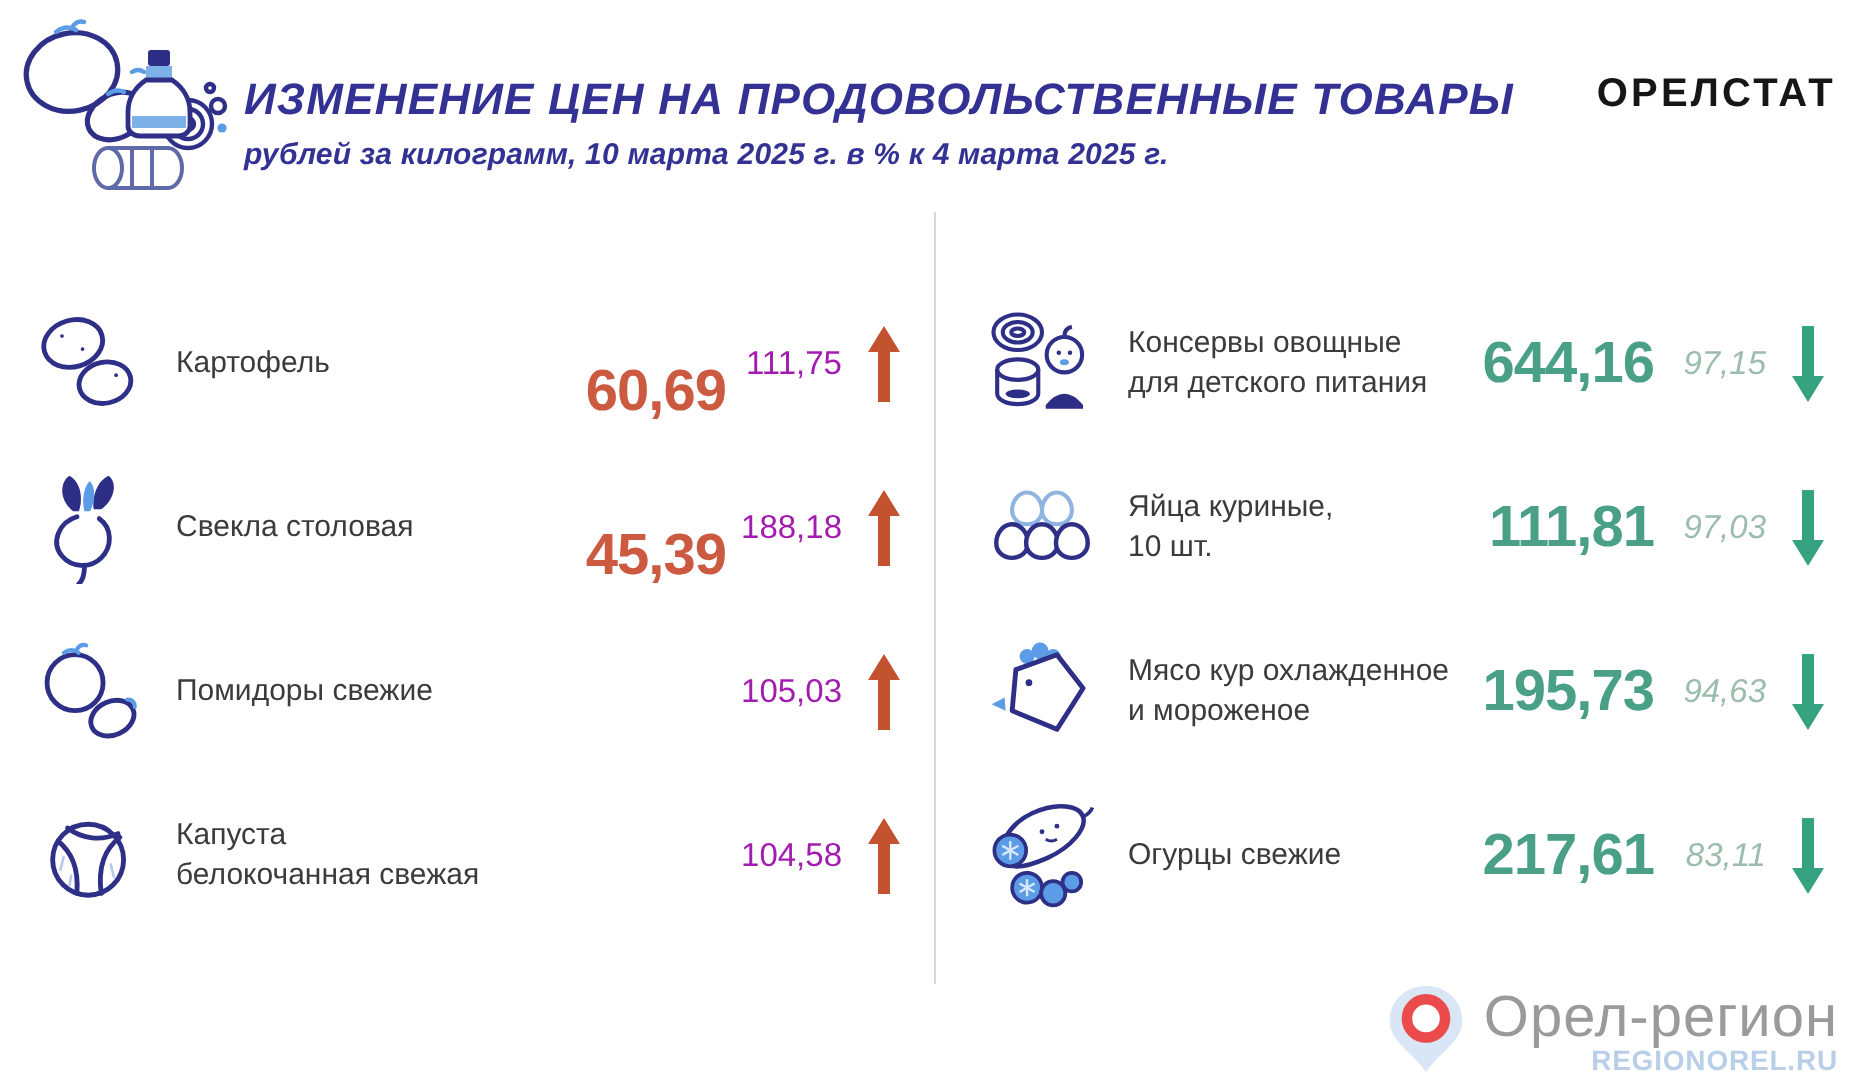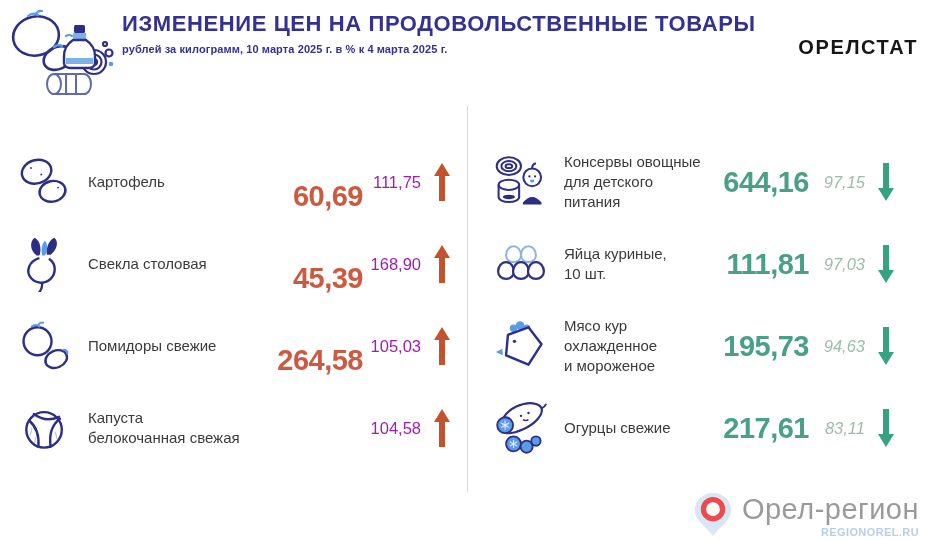--- a/index.html
+++ b/index.html
@@ -2,56 +2,56 @@
 <html><head>
 <meta charset="utf-8">
 <style>
   html,body{margin:0;padding:0;background:#fff;}
   .canvas{
     position:relative;width:929px;height:541px;background:#ffffff;overflow:hidden;
     font-family:"Liberation Sans", sans-serif;
   }
   
   .hdr-logo{position:absolute;left:6px;top:6px;width:112px;height:98px;}
-  .hdr-text{position:absolute;left:122px;top:12px;}
+  .hdr-text{position:absolute;left:122px;top:38px;font-style:italic;}
   .title{font-size:22px;font-weight:bold;color:#333193;letter-spacing:.6px;line-height:1.1;}
-  .subtitle{font-size:11px;font-weight:bold;color:#333193;margin-top:7px;letter-spacing:.1px;}
+  .subtitle{font-size:15px;font-weight:bold;color:#333193;margin-top:7px;letter-spacing:.1px;}
   .agency{position:absolute;right:11px;top:36px;font-size:20px;font-weight:bold;color:#161616;letter-spacing:1.6px;}
   
   .divider{position:absolute;left:467px;top:106px;width:1px;height:386px;background:#d8d8d8;}
   
   .col{position:absolute;top:141px;}
   .col-left{left:0;width:467px;}
   .col-right{left:468px;width:461px;}
   .row{height:82px;display:flex;align-items:center;}
   .icon-box{width:58px;display:flex;justify-content:center;align-items:center;flex:0 0 58px;}
   .col-left .icon-box{margin-left:16px;}
   .col-right .icon-box{margin-left:24px;}
   .icon-box svg{width:56px;height:56px;}
   .label{flex:1;padding-left:14px;font-size:15px;color:#3b3b3b;line-height:1.35;white-space:pre-line;}
   .price{flex:0 0 104px;text-align:right;font-size:29px;font-weight:bold;letter-spacing:-.5px;}
   .col-right .price{flex:0 0 100px;}
   .pct{flex:0 0 58px;text-align:right;font-size:16.5px;}
   .col-right .pct{flex:0 0 56px;}
   .arrow{flex:0 0 30px;margin-left:6px;display:flex;justify-content:center;}
   .col-left .row{padding-right:10px;}
-  .col-right .row{padding-right:28px;}
+  .col-right .row{padding-right:10px;}
   .row.up .price{color:#cb5a41;margin-top:28px;}
   .row.up .pct{color:#a21caf;}
   .row.up .arrow{color:#c2532e;}
   .row.down .price{color:#4aa087;}
   .row.down .pct{color:#9cbcac;font-style:italic;}
   .row.down .arrow{color:#36a27f;}
   .arrow svg{width:18px;height:40px;display:block;}
   
   .footer{position:absolute;right:10px;bottom:4px;display:flex;align-items:center;}
   .pin{width:42px;height:46px;margin-right:8px;}
   .brand-wrap{position:relative;padding-bottom:10px;}
   .brand{font-size:29px;color:#9a9a9a;letter-spacing:.5px;}
-  .site{position:absolute;right:0;bottom:-2px;font-size:11px;font-weight:bold;color:#b9cfe8;letter-spacing:.4px;}
+  .site{position:absolute;right:0;bottom:-2px;font-size:14px;font-weight:bold;color:#b9cfe8;letter-spacing:.4px;}
 </style>
 </head>
 <body>
 
 <div class="canvas">
 
   <svg class="hdr-logo" viewBox="0 0 112 98">
     <g fill="none" stroke="#2e2f87" stroke-width="2.6" stroke-linecap="round" stroke-linejoin="round">
       <ellipse cx="30" cy="30" rx="23" ry="19.5" transform="rotate(-12 30 30)"></ellipse>
       <ellipse cx="52" cy="52" rx="15" ry="11" transform="rotate(-26 52 52)"></ellipse>
@@ -123,21 +123,21 @@
           <path d="M36 20 C43 15 45 6 40 2 C33 5 31 15 32 20 Z" fill="#2c2d85"></path>
           <path d="M27 21 C25 13 28 6 30 5 C34 10 32 17 30 21 Z" fill="#5c9ce6"></path>
           <g fill="none" stroke="#2e2f87" stroke-width="2.6" stroke-linecap="round">
             <path d="M23 24 C13 27 9 38 15 45 C20 51 30 52 36 46 C42 40 42 30 35 25"></path>
             <path d="M27 51 C27 55 26 58 24 60"></path>
           </g>
         </svg>
       </span>
       <span class="label">Свекла столовая</span>
       <span class="price">45,39</span>
-      <span class="pct">168,90</span>
+      <span class="pct">188,18</span>
       <span class="arrow">
         <svg viewBox="0 0 18 40">
             <path d="M9 1 L17 14 L12 14 L12 39 L6 39 L6 14 L1 14 Z" fill="currentColor"></path>
           </svg>
       </span>
     </div>
 
     <div class="row up">
       <span class="icon-box">
         <svg viewBox="0 0 60 60">
@@ -146,21 +146,20 @@
             <ellipse cx="42" cy="44" rx="12" ry="9" transform="rotate(-24 42 44)"></ellipse>
           </g>
           <g fill="none" stroke="#5c9ce6" stroke-width="2.2" stroke-linecap="round">
             <path d="M16 9 q4 -3 8 0"></path>
               <path d="M23 7 q2 -3 5 -2"></path>
               <path d="M50 34 q4 0 4 4"></path>
           </g>
         </svg>
       </span>
       <span class="label">Помидоры свежие</span>
-      <span class="price">264,58</span>
       <span class="pct">105,03</span>
       <span class="arrow">
         <svg viewBox="0 0 18 40">
             <path d="M9 1 L17 14 L12 14 L12 39 L6 39 L6 14 L1 14 Z" fill="currentColor"></path>
           </svg>
       </span>
     </div>
 
     <div class="row up">
       <span class="icon-box">

